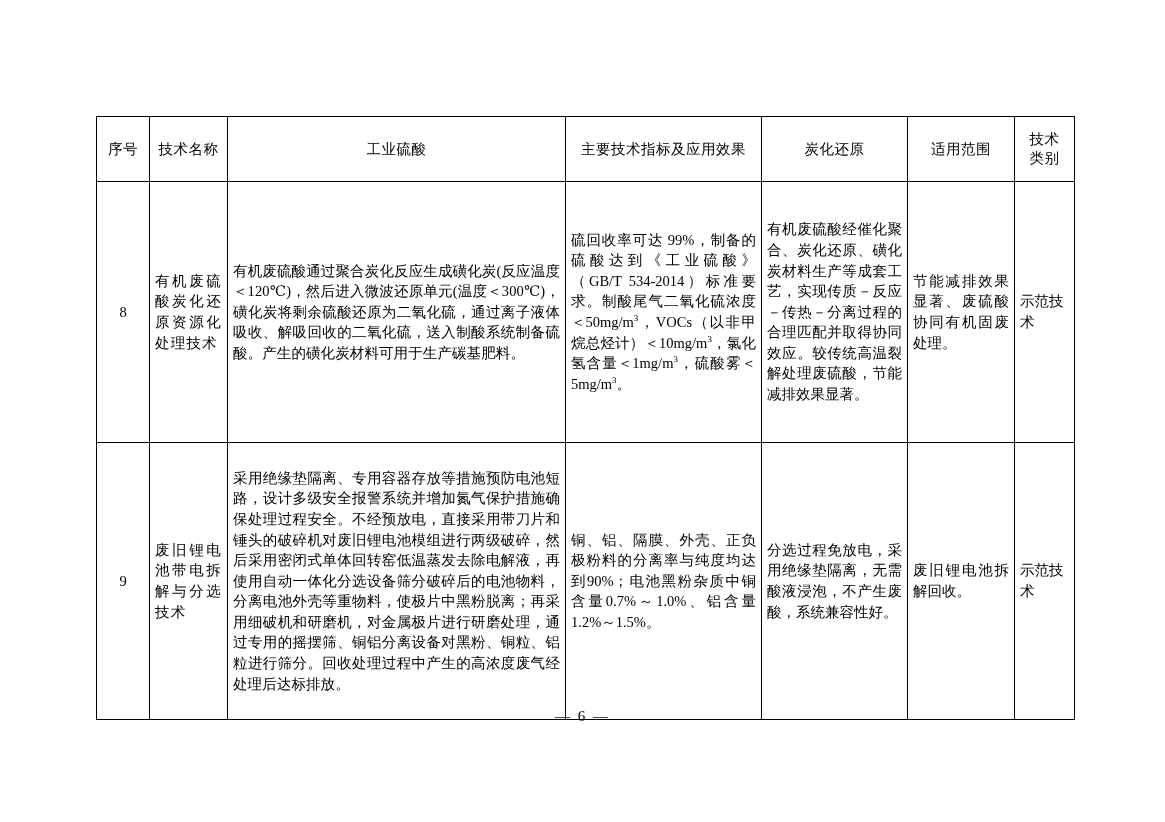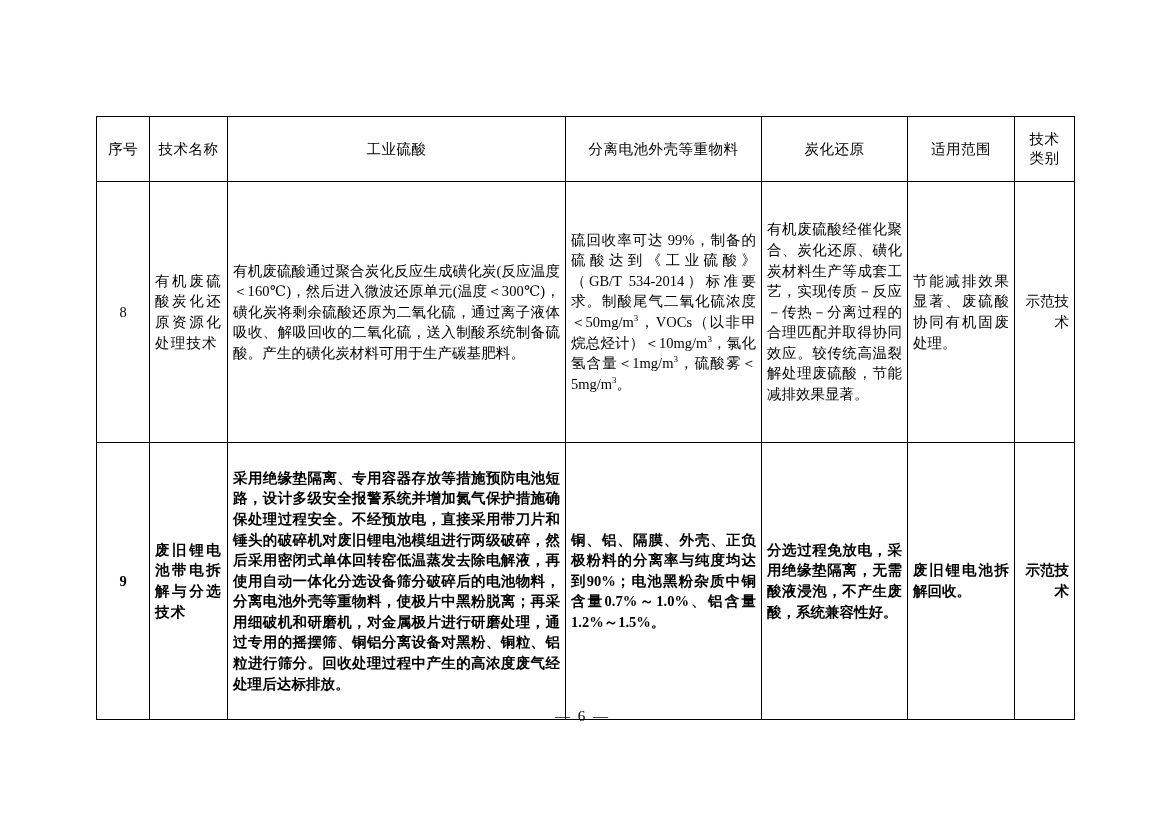--- a/index.html
+++ b/index.html
@@ -111,26 +111,26 @@
   }
   td.cell-scope {
     text-align: justify;
     text-align-last: left;
     font-size: 13.5px;
     line-height: 1.62;
     padding-left: 6px;
     padding-right: 6px;
   }
   td.cell-cat {
-    text-align: right;
+    text-align: left;
     font-size: 13.5px;
     line-height: 1.5;
   }
   tr.row-8 > td { height: 252px; }
-  tr.row-9 > td { height: 268px; font-weight: bold; }
+  tr.row-9 > td { height: 268px; }
 
   .sup {
     font-size: 0.62em;
     vertical-align: super;
     line-height: 0;
   }
 
   .page-number {
     position: absolute;
     left: 0;
@@ -157,31 +157,31 @@
         <col class="c-spec">
         <col class="c-feat">
         <col class="c-scope">
         <col class="c-cat">
       </colgroup>
       <thead>
         <tr>
           <td>序号</td>
           <td>技术名称</td>
           <td>工业硫酸</td>
-          <td>分离电池外壳等重物料</td>
+          <td>主要技术指标及应用效果</td>
           <td>炭化还原</td>
           <td>适用范围</td>
           <td class="hdr-cat"><span>技术</span><br><span>类别</span></td>
         </tr>
       </thead>
       <tbody>
         <tr class="row-8">
           <td class="cell-seq">8</td>
           <td class="cell-name">有机废硫酸炭化还原资源化处理技术</td>
-          <td class="cell-route">有机废硫酸通过聚合炭化反应生成磺化炭(反应温度＜160℃)，然后进入微波还原单元(温度＜300℃)，磺化炭将剩余硫酸还原为二氧化硫，通过离子液体吸收、解吸回收的二氧化硫，送入制酸系统制备硫酸。产生的磺化炭材料可用于生产碳基肥料。</td>
+          <td class="cell-route">有机废硫酸通过聚合炭化反应生成磺化炭(反应温度＜120℃)，然后进入微波还原单元(温度＜300℃)，磺化炭将剩余硫酸还原为二氧化硫，通过离子液体吸收、解吸回收的二氧化硫，送入制酸系统制备硫酸。产生的磺化炭材料可用于生产碳基肥料。</td>
           <td class="cell-spec"><span>硫回收率可达 99%，制备的硫酸达到《工业硫酸》（GB/T 534-2014）标准要求。制酸尾气二氧化硫浓度＜50mg/m</span><span class="sup">3</span><span>，VOCs（以非甲烷总烃计）＜10mg/m</span><span class="sup">3</span><span>，氯化氢含量＜1mg/m</span><span class="sup">3</span><span>，硫酸雾＜5mg/m</span><span class="sup">3</span><span>。</span></td>
           <td class="cell-feat">有机废硫酸经催化聚合、炭化还原、磺化炭材料生产等成套工艺，实现传质－反应－传热－分离过程的合理匹配并取得协同效应。较传统高温裂解处理废硫酸，节能减排效果显著。</td>
           <td class="cell-scope">节能减排效果显著、废硫酸协同有机固废处理。</td>
           <td class="cell-cat">示范技术</td>
         </tr>
         <tr class="row-9">
           <td class="cell-seq">9</td>
           <td class="cell-name">废旧锂电池带电拆解与分选技术</td>
           <td class="cell-route">采用绝缘垫隔离、专用容器存放等措施预防电池短路，设计多级安全报警系统并增加氮气保护措施确保处理过程安全。不经预放电，直接采用带刀片和锤头的破碎机对废旧锂电池模组进行两级破碎，然后采用密闭式单体回转窑低温蒸发去除电解液，再使用自动一体化分选设备筛分破碎后的电池物料，分离电池外壳等重物料，使极片中黑粉脱离；再采用细破机和研磨机，对金属极片进行研磨处理，通过专用的摇摆筛、铜铝分离设备对黑粉、铜粒、铝粒进行筛分。回收处理过程中产生的高浓度废气经处理后达标排放。</td>
           <td class="cell-spec">铜、铝、隔膜、外壳、正负极粉料的分离率与纯度均达到90%；电池黑粉杂质中铜含量0.7%～1.0%、铝含量 1.2%～1.5%。</td>

